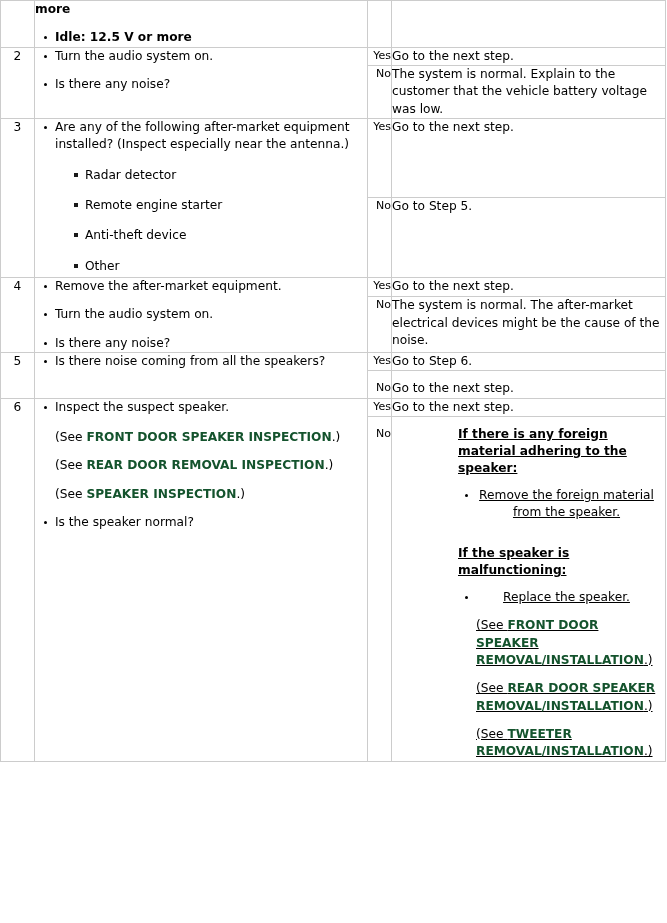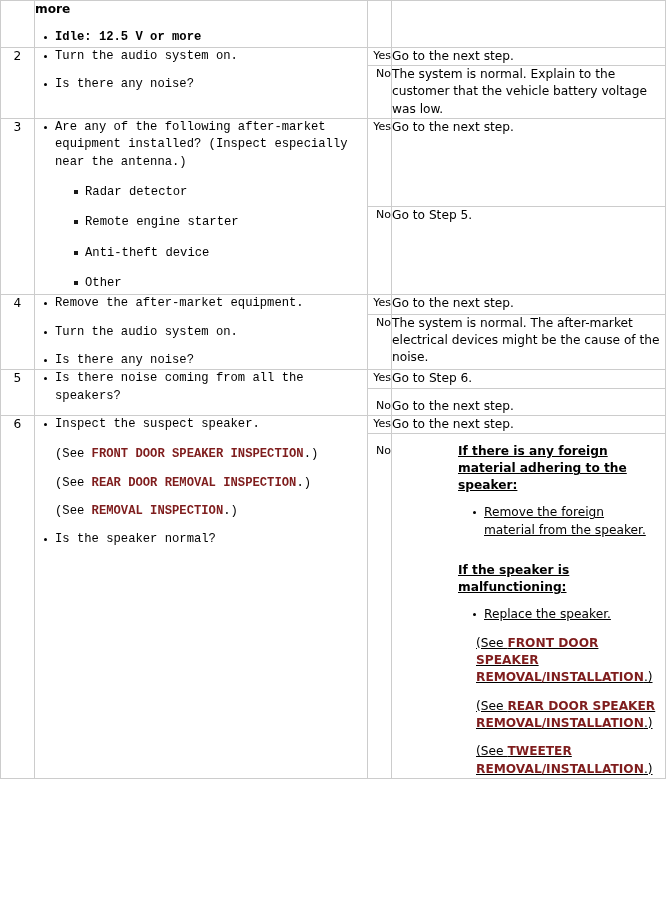--- a/index.html
+++ b/index.html
@@ -59,21 +59,20 @@
 
   ul.b1 {
     margin: 0;
     padding: 0 0 0 20px;
     list-style: none;
   }
   ul.b1 > li {
     position: relative;
     margin: 0 0 11px 0;
     padding: 0;
-    font-family: Liberation Mono, monospace;
   }
   ul.b1 > li:last-child { margin-bottom: 0; }
   ul.b1 > li.b1i::before {
     content: "";
     position: absolute;
     left: -11px;
     top: 7px;
     width: 3px;
     height: 3px;
     background: #000;
@@ -94,21 +93,21 @@
     content: "";
     position: absolute;
     left: -11px;
     top: 6px;
     width: 4px;
     height: 4px;
     background: #1a1a1a;
   }
   .bold { font-weight: bold; }
   .lnk {
-    color: #7f1d1d;
+    color: #14532d;
     font-weight: bold;
   }
   .nolist {
     margin: 0;
     padding: 0;
     list-style: none;
   }
   
   .res-indent {
     padding-left: 66px;
@@ -118,23 +117,24 @@
     font-weight: bold;
     margin: 0 0 10px 0;
     line-height: 1.4;
   }
   .hd2 {
     font-weight: bold;
     margin: 23px 0 10px 0;
     line-height: 1.4;
   }
   ul.b3 {
-    margin: 8px;
+    margin: 0;
     padding: 0 0 0 18px;
     list-style: none;
+    text-align: center;
   }
   ul.b3 > li {
     position: relative;
     margin: 0 0 4px 0;
     line-height: 1.42;
   }
   ul.b3 > li::before {
     content: "";
     position: absolute;
     left: -11px;
@@ -316,21 +316,21 @@
       <ul class="b1">
         <li class="b1i" style="margin-bottom:8px;">
           <span>Inspect the suspect speaker.</span>
           <div class="see-blk see-first" style="padding-left:0;">
             <span>(See </span><span class="lnk">FRONT DOOR SPEAKER INSPECTION</span><span>.)</span>
           </div>
           <div class="see-blk" style="padding-left:0;">
             <span>(See </span><span class="lnk">REAR DOOR REMOVAL INSPECTION</span><span>.)</span>
           </div>
           <div class="see-blk" style="padding-left:0;margin-bottom:11px;">
-            <span>(See </span><span class="lnk">REMOVAL INSPECTION</span><span>.)</span>
+            <span>(See </span><span class="lnk">SPEAKER INSPECTION</span><span>.)</span>
           </div>
         </li>
         <li class="b1i">
           <span>Is the speaker normal?</span>
         </li>
       </ul>
     </td>
     <td class="yn-cell">
       <span>Yes</span>
     </td>

